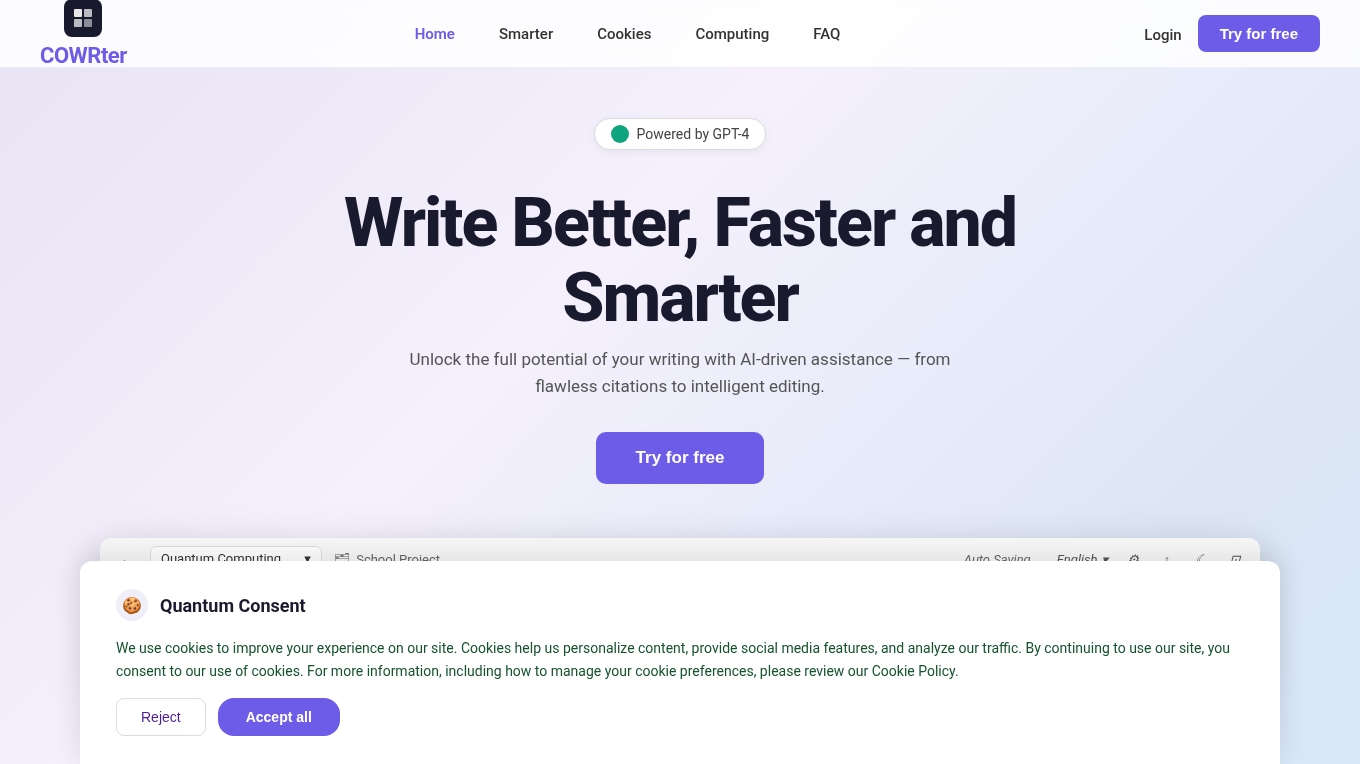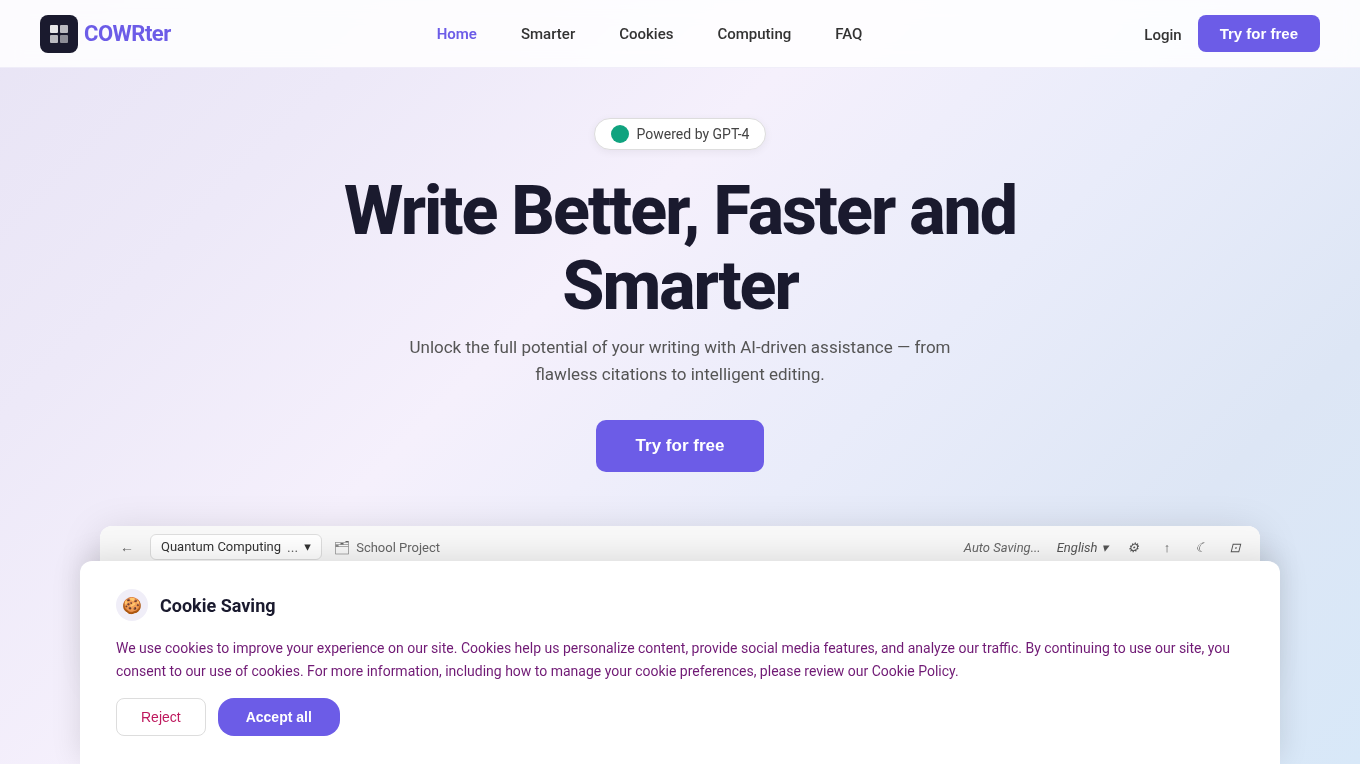--- a/index.html
+++ b/index.html
@@ -32,20 +32,21 @@
       height: 68px;
       background: rgba(255,255,255,0.85);
       backdrop-filter: blur(10px);
       border-bottom: 1px solid rgba(220,215,240,0.4);
     }
 
     .nav-logo {
       display: flex;
       align-items: center;
       gap: 6px;
+      flex-direction: column;
     }
 
     .logo-box {
       width: 38px;
       height: 38px;
       background: #1a1a2e;
       border-radius: 8px;
       display: flex;
       align-items: center;
       justify-content: center;
@@ -123,21 +124,21 @@
     .powered-badge {
       display: inline-flex;
       align-items: center;
       gap: 8px;
       background: white;
       border: 1px solid #ddd;
       border-radius: 20px;
       padding: 6px 16px;
       font-size: 14px;
       color: #444;
-      margin-bottom: 24px;
+      margin-bottom: 36px;
       box-shadow: 0 2px 8px rgba(0,0,0,0.06);
     }
 
     .gpt-icon {
       width: 18px;
       height: 18px;
       background: #10a37f;
       border-radius: 50%;
       display: inline-block;
     }
@@ -393,37 +394,37 @@
     }
 
     .cookie-title {
       font-size: 18px;
       font-weight: 700;
       color: #1a1a2e;
     }
 
     .cookie-text {
       font-size: 14px;
-      color: #701a75;
+      color: #14532d;
       line-height: 1.6;
     }
 
     .cookie-buttons {
       display: flex;
       gap: 12px;
     }
 
     .reject-btn {
       padding: 10px 24px;
       border: 1px solid #ddd;
       border-radius: 8px;
       background: white;
       font-size: 14px;
       font-weight: 500;
-      color: #be185d;
+      color: #4c1d95;
       cursor: pointer;
     }
 
     .accept-btn {
       padding: 10px 28px;
       border: none;
       border-radius: 16px;
       background: #6c5ce7;
       font-size: 14px;
       font-weight: 600;
@@ -564,20 +565,20 @@
     </div>
     <div class="editor-right-panel">
       <span>that process information in binary bits (0 or 1), quantum computers use quantum bits (qubits) that can exist in multiple states simultaneously. This ability to handle vast amounts of data and perform complex</span>
     </div>
   </div>
 </div>
 
 <div class="cookie-consent">
   <div class="cookie-header">
     <div class="cookie-icon">🍪</div>
-    <h2 class="cookie-title">Cookie Saving</h2>
+    <h2 class="cookie-title">Quantum Consent</h2>
   </div>
   <p class="cookie-text">We use cookies to improve your experience on our site. Cookies help us personalize content, provide social media features, and analyze our traffic. By continuing to use our site, you consent to our use of cookies. For more information, including how to manage your cookie preferences, please review our Cookie Policy.</p>
   <div class="cookie-buttons">
     <button class="reject-btn">Reject</button>
     <button class="accept-btn">Accept all</button>
   </div>
 </div>
 
 </body></html>

